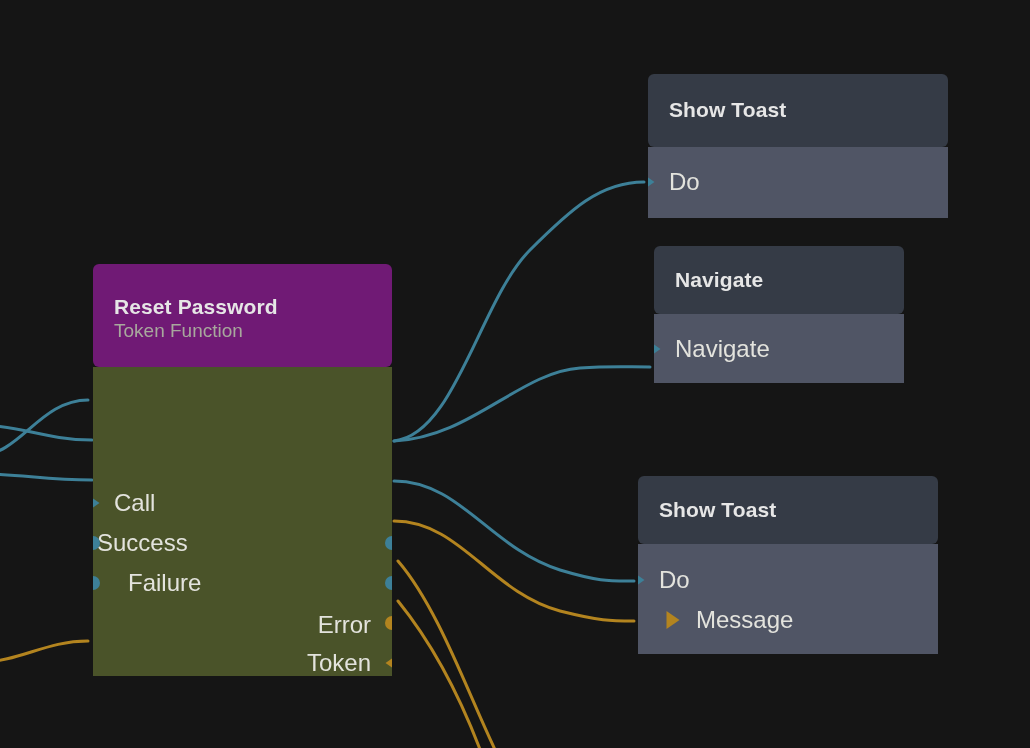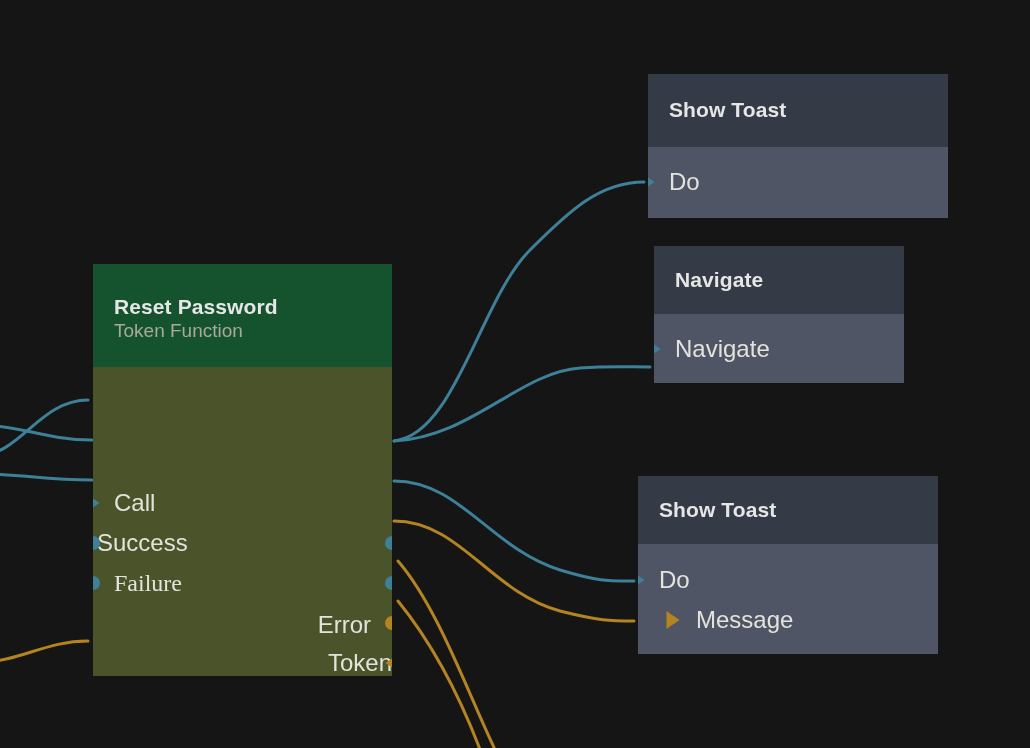--- a/index.html
+++ b/index.html
@@ -28,20 +28,21 @@
     position: absolute;
     box-sizing: border-box;
     overflow: hidden;
   }
   .node-header {
     box-sizing: border-box;
     width: 100%;
     display: flex;
     flex-direction: column;
     justify-content: center;
+    border-radius: 6px;
   }
   .node-title {
     font-size: 21px;
     font-weight: bold;
     color: #e6e6e6;
     letter-spacing: 0.1px;
     line-height: 1.18;
   }
   .node-subtitle {
     font-size: 19px;
@@ -104,38 +105,38 @@
       <path d="M -20 662 C 20 662, 45 641, 88 641" fill="none" stroke="#b3841f" stroke-width="3" stroke-linecap="round" id="edge-in-newpass"></path>
       <path d="M 394 441 C 455 435, 480 300, 530 250 C 570 210, 600 182, 644 182" fill="none" stroke="#3d8098" stroke-width="3" stroke-linecap="round" id="edge-out-toast-do"></path>
       <path d="M 394 441 C 470 438, 520 372, 580 368 C 610 366, 625 367, 650 367" fill="none" stroke="#3d8098" stroke-width="3" stroke-linecap="round" id="edge-out-navigate"></path>
       <path d="M 394 481 C 460 481, 490 548, 560 570 C 600 582, 610 581, 634 581" fill="none" stroke="#3d8098" stroke-width="3" stroke-linecap="round" id="edge-out-toast2-do"></path>
       <path d="M 394 521 C 460 521, 490 592, 560 611 C 600 621, 610 621, 634 621" fill="none" stroke="#b3841f" stroke-width="3" stroke-linecap="round" id="edge-out-error-msg"></path>
       <path d="M 500 760 C 470 700, 440 610, 398 561" fill="none" stroke="#b3841f" stroke-width="3" stroke-linecap="round" id="edge-in-token"></path>
       <path d="M 484 760 C 462 700, 436 648, 398 601" fill="none" stroke="#b3841f" stroke-width="3" stroke-linecap="round" id="edge-in-email"></path>
     </svg>
   <div id="node-layer">
       <div class="node" style="left: 93px; top: 264px; width: 299px; height: 412px;">
-        <div class="node-header" style="height: 103px; background: #14532d; padding: 7px 0px 0px 21px;">
+        <div class="node-header" style="height: 103px; background: #701a75; padding: 7px 0px 0px 21px;">
           <div class="node-title">Reset Password</div>
           <div class="node-subtitle">Token Function</div>
         </div>
         <div class="node-body" style="height: 309px; background: rgb(74, 83, 41);">
           <div class="port-row in" style="top: 122px; padding-left: 21px;">
             <span class="port-label">Call</span>
             <span class="pin" style="position: absolute; left: 0px; top: 14px;">
               <span class="pin-arrow right" style="color: rgb(61, 128, 152);"></span>
             </span>
           </div>
           <div class="port-row in" style="top: 162px; padding-left: 4px;">
             <span class="port-label">Success</span>
             <span class="pin" style="position: absolute; left: 0px; top: 14px;">
               <span class="pin-dot" style="background: rgb(61, 128, 152);"></span>
             </span>
           </div>
-          <div class="port-row in" style="top: 202px; padding-left: 21px; font-family: Liberation Serif, serif;">
+          <div class="port-row in" style="top: 202px; padding-left: 35px;">
             <span class="port-label">Failure</span>
             <span class="pin" style="position: absolute; left: 0px; top: 14px;">
               <span class="pin-dot" style="background: rgb(61, 128, 152);"></span>
             </span>
           </div>
           <div class="port-row out" style="top: 162px; padding-right: 21px;">
             <span class="port-label"></span>
             <span class="pin" style="position: absolute; right: 0px; top: 14px;">
               <span class="pin-dot" style="background: rgb(61, 128, 152); right: 0px; left: auto; transform: translate(50%, -50%);"></span>
             </span>
@@ -145,21 +146,21 @@
             <span class="pin" style="position: absolute; right: 0px; top: 14px;">
               <span class="pin-dot" style="background: rgb(61, 128, 152); right: 0px; left: auto; transform: translate(50%, -50%);"></span>
             </span>
           </div>
           <div class="port-row out" style="top: 242px; padding-right: 21px; align-items: flex-end;">
             <span class="port-label">Error</span>
             <span class="pin" style="position: absolute; right: 0px; top: 14px;">
               <span class="pin-dot" style="background: rgb(179, 132, 31); right: 0px; left: auto; transform: translate(50%, -50%);"></span>
             </span>
           </div>
-          <div class="port-row out" style="top: 282px; ">
+          <div class="port-row out" style="top: 282px; padding-right: 21px;">
             <span class="port-label">Token</span>
             <span class="pin" style="position: absolute; right: 0px; top: 14px;">
               <span class="pin-arrow left" style="color: rgb(179, 132, 31); right: 0px; left: auto; transform: translate(50%, -50%);"></span>
             </span>
           </div>
         </div>
       </div>
       <div class="node" style="left: 648px; top: 74px; width: 300px; height: 144px;">
         <div class="node-header" style="height: 73px; background: rgb(53, 59, 70); padding: 0px 0px 0px 21px;">
           <div class="node-title">Show Toast</div>

